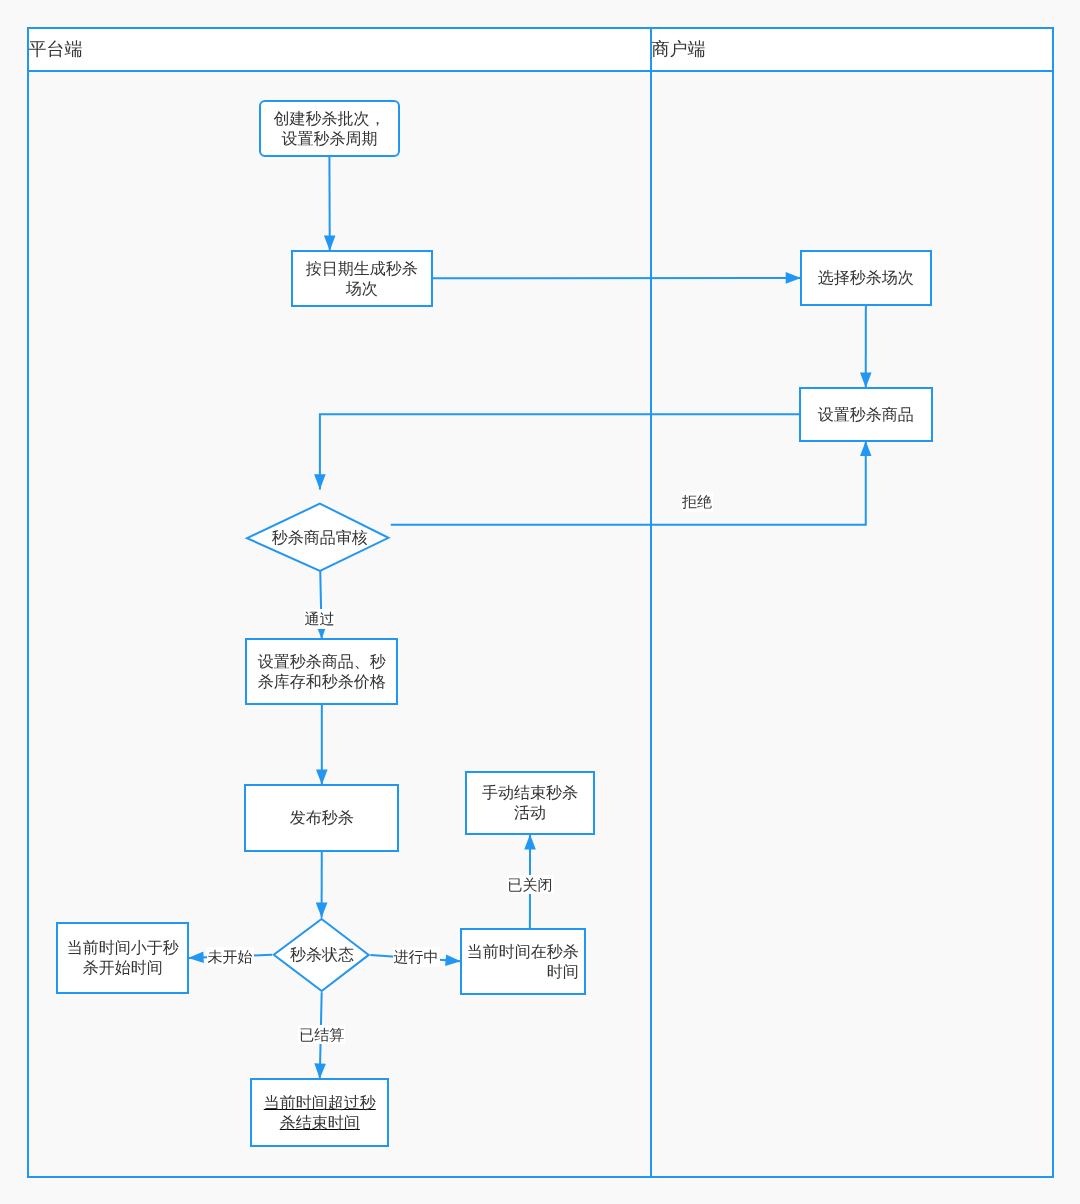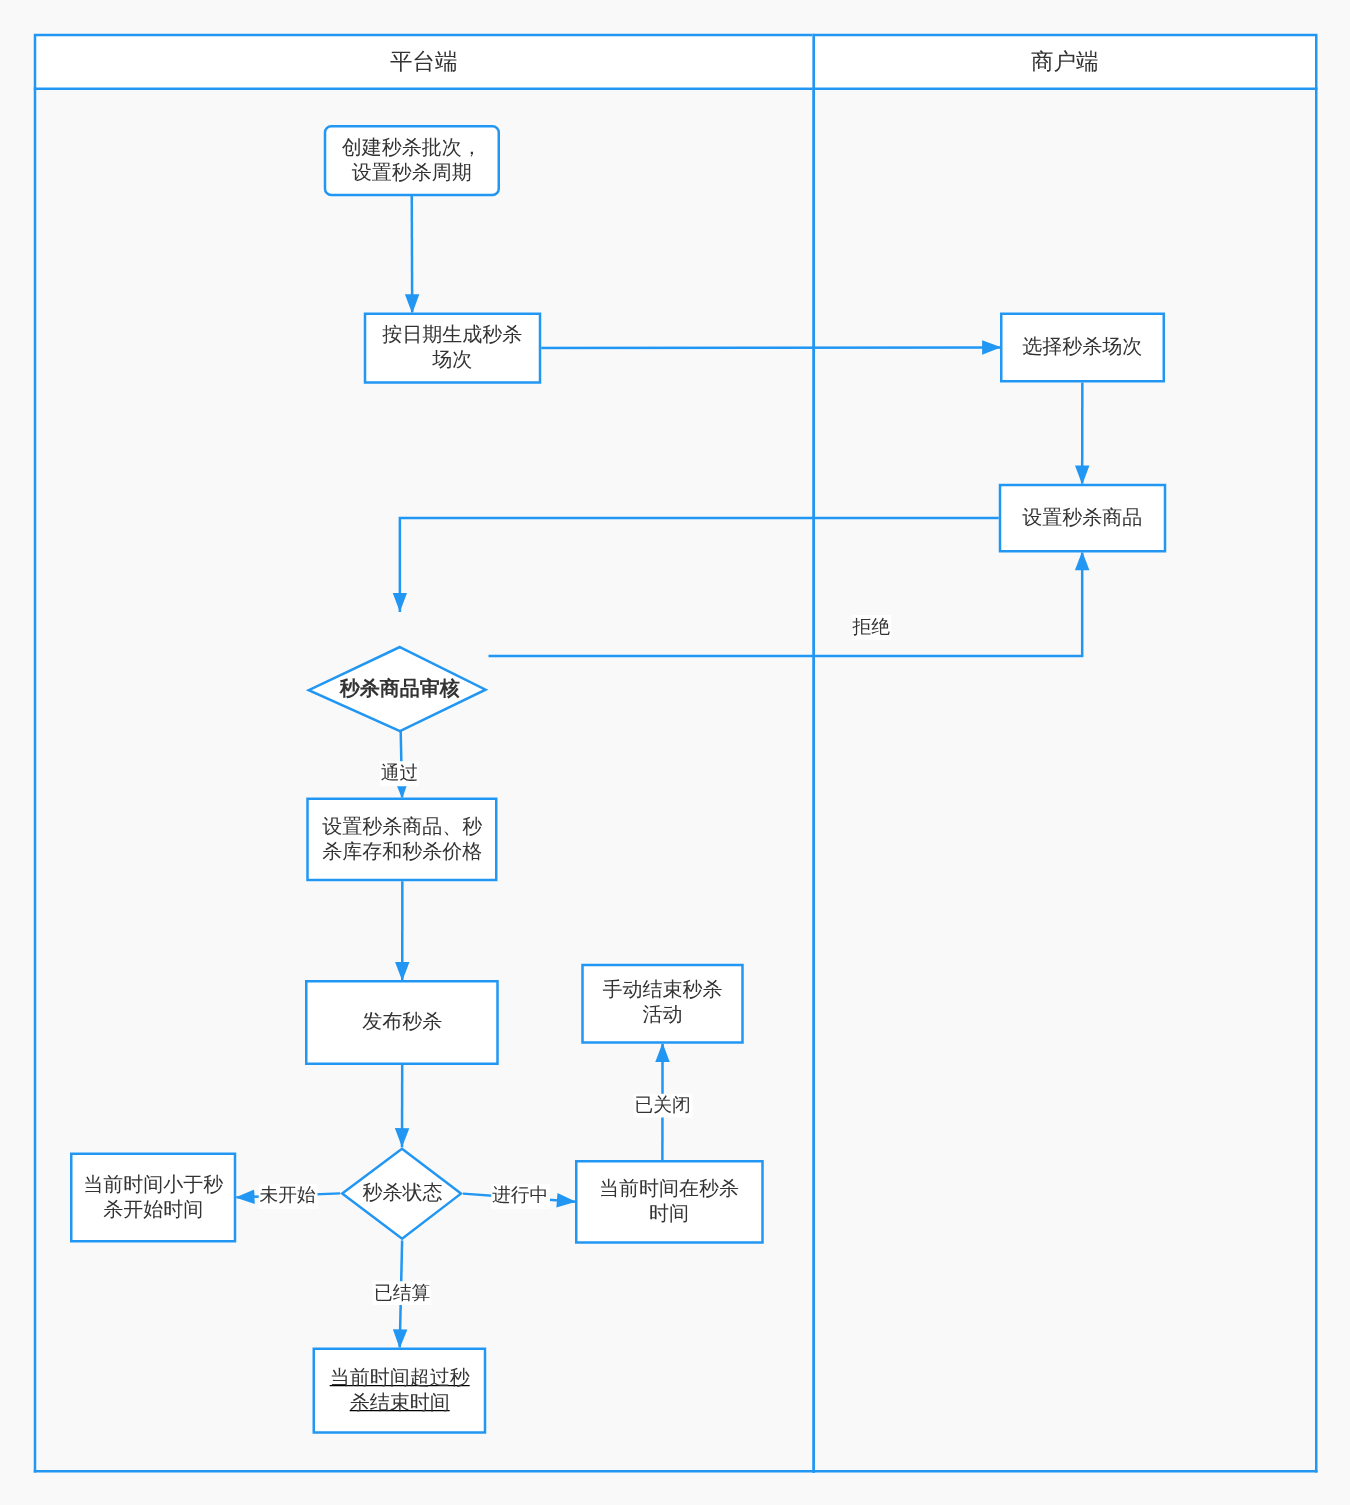--- a/index.html
+++ b/index.html
@@ -3,21 +3,21 @@
 <meta charset="utf-8">
 <title>flowchart</title>
 <style>
   html,body{margin:0;padding:0;}
   body{width:1080px;height:1204px;background:#f9f9f9;
        font-family:"Liberation Sans",sans-serif;overflow:hidden;}
   #stage{position:relative;width:1080px;height:1204px;}
 
   .lane-header{position:absolute;box-sizing:border-box;background:#ffffff;
                border:2px solid #2196F3;display:flex;align-items:center;
-               justify-content:center;}
+               justify-content:flex-start;}
   .lane-title{font-size:18px;color:#333333;line-height:1;}
   .lane-body{position:absolute;box-sizing:border-box;border:2px solid #2196F3;
              border-top:none;background:transparent;}
 
   svg#edges{position:absolute;left:0;top:0;width:1080px;height:1204px;
             pointer-events:none;}
 
   .node{position:absolute;box-sizing:border-box;background:#ffffff;
         border:2px solid #2196F3;display:flex;align-items:center;
         justify-content:center;text-align:center;}
@@ -81,21 +81,21 @@
   </div>
 
   <div class="node" style="left:800px;top:249.6px;width:131.7px;height:56.6px;">
     <span class="lbl">选择秒杀场次</span>
   </div>
 
   <div class="node" style="left:798.6px;top:386.7px;width:134.3px;height:55.2px;">
     <span class="lbl">设置秒杀商品</span>
   </div>
 
-  <div class="dia" style="left:240px;top:512px;width:156px;height:79px;font-weight:bold;">
+  <div class="dia" style="left:240px;top:498px;width:156px;height:79px;">
     <svg width="156" height="79" viewBox="0 0 156 79">
       <path d="M79.89,5.61 L148.43,39.79 L79.98,72.9 L6.99,40.17 Z" fill="#ffffff" stroke="#2196F3" stroke-width="2" stroke-linejoin="miter"></path>
     </svg>
     <span class="dtxt" style="left:6.8px;top:5.6px;width:146px;height:69px;">秒杀商品审核</span>
   </div>
 
   <div class="node" style="left:245.2px;top:638px;width:153.3px;height:66.7px;">
     <span class="lbl">设置秒杀商品、秒
 杀库存和秒杀价格</span>
   </div>
@@ -109,21 +109,21 @@
       <path d="M54.59,6.05 L101.75,41.9 L54.7,78.04 L6.76,41.71 Z" fill="#ffffff" stroke="#2196F3" stroke-width="2" stroke-linejoin="miter"></path>
     </svg>
     <span class="dtxt" style="left:5.8px;top:4.3px;width:98.3px;height:74.5px;">秒杀状态</span>
   </div>
 
   <div class="node" style="left:56px;top:921.8px;width:133.3px;height:72.7px;font-family:Liberation Mono, monospace;">
     <span class="lbl">当前时间小于秒
 杀开始时间</span>
   </div>
 
-  <div class="node" style="left:459.8px;top:928.1px;width:151px;height:66.5px;">
+  <div class="node" style="left:459.8px;top:928.1px;width:126px;height:66.5px;text-align:right;">
     <span class="lbl">当前时间在秒杀
 时间</span>
   </div>
 
   <div class="node" style="left:464.9px;top:770.5px;width:130.3px;height:64.8px;">
     <span class="lbl">手动结束秒杀
 活动</span>
   </div>
 
   <div class="node" style="left:250.4px;top:1077.8px;width:138.7px;height:69.6px;text-decoration:underline;">

